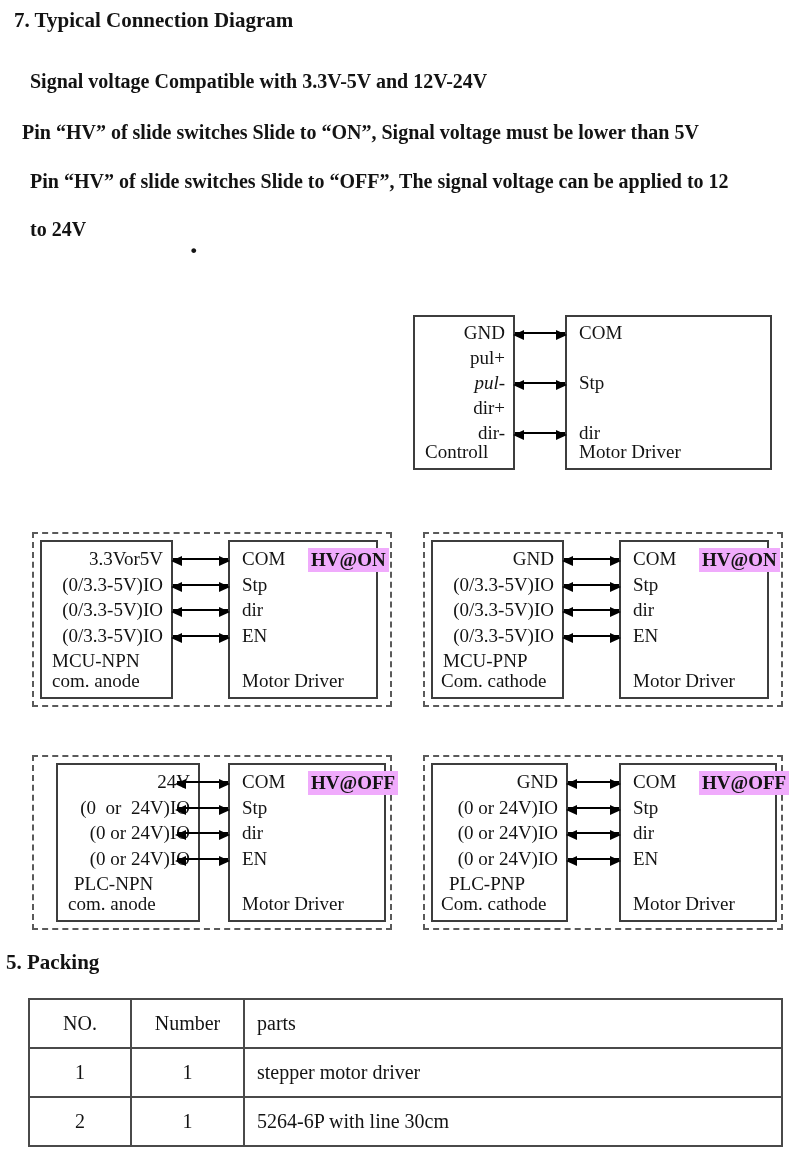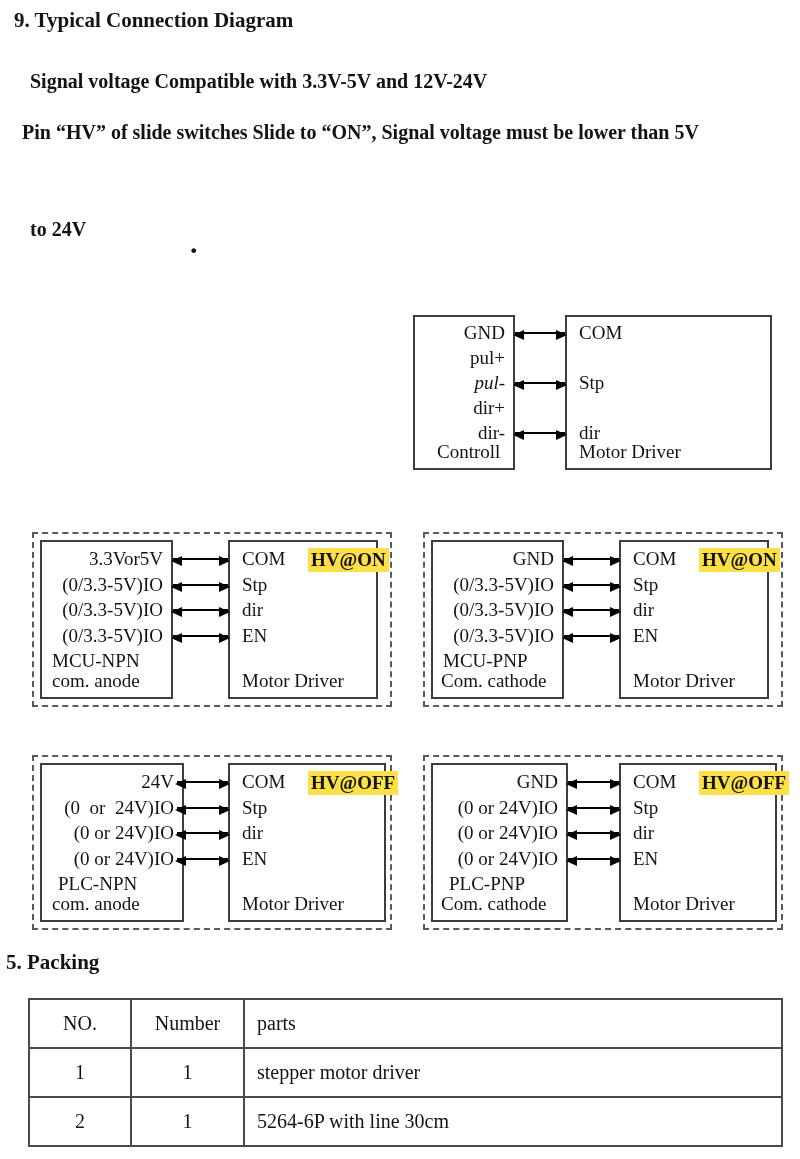--- a/index.html
+++ b/index.html
@@ -23,49 +23,50 @@
   .l { text-align:left; padding-left:12px; }
   .bottomrow { position:absolute; left:0; right:0; bottom:4px; height:25px; line-height:25px; font-size:19px; white-space:pre; }
 
   .arrow { position:absolute; height:0; border-top:2px solid #000; }
   .arrow::before,.arrow::after{ content:""; position:absolute; width:0; height:0;
     border-top:5px solid transparent; border-bottom:5px solid transparent; top:-4px; }
   .arrow::before{ left:-2px; border-right:11px solid #000; }
   .arrow::after{ right:-2px; border-left:11px solid #000; }
 
   .hvtag { position:absolute; left:78px; top:6px; font-size:19px; font-weight:bold;
-    background:#fde047; padding:0 3px; line-height:24px; white-space:nowrap; }
+    background:#f0abfc; padding:0 3px; line-height:24px; white-space:nowrap; }
 
   table.packtable { position:absolute; left:28px; top:998px; width:755px;
     border-collapse:collapse; font-size:20px; table-layout:fixed; }
   table.packtable th, table.packtable td {
     border:2px solid #4a4a4a; height:47px; font-weight:normal;
     text-align:center; vertical-align:middle; padding:0; }
   table.packtable th.parts-col, table.packtable td.parts-col {
     text-align:left; padding-left:12px; }
 </style>
 </head>
 <body>
 
 <div class="page">
 
-  <div class="abs sec-heading" style="left:14px; top:8px;">9. Typical Connection Diagram</div>
+  <div class="abs sec-heading" style="left:14px; top:8px;">7. Typical Connection Diagram</div>
   <div class="abs bodyline" style="left:30px; top:70px;">Signal voltage Compatible with 3.3V-5V and 12V-24V</div>
   <div class="abs bodyline" style="left:22px; top:121px;">Pin “HV” of slide switches Slide to “ON”, Signal voltage must be lower than 5V</div>
+  <div class="abs bodyline" style="left:30px; top:170px;">Pin “HV” of slide switches Slide to “OFF”, The signal voltage can be applied to 12</div>
   <div class="abs bodyline" style="left:30px; top:218px;">to 24V</div>
   <div class="abs dot" style="left:190px; top:226px;">.</div>
 
   <div class="diag" style="left:413px; top:315px; width:359px; height:156px;">
     <div class="box" style="left:0; top:0; width:102px; height:155px;">
       <div class="row r" style="top:3px;">GND</div>
       <div class="row r" style="top:28px;">pul+</div>
       <div class="row r" style="top:53px;font-style:italic;">pul-</div>
       <div class="row r" style="top:78px;">dir+</div>
       <div class="row r" style="top:103px;">dir-</div>
-      <div class="bottomrow" style="padding-left:22px;margin-top:24px;">Controll</div>
+      <div class="bottomrow" style="padding-left:10px;margin-top:24px;">Controll</div>
     </div>
     <div class="box" style="left:152px; top:0; width:207px; height:155px;">
       <div class="row l" style="top:3px;">COM</div>
       <div class="row l" style="top:53px;">Stp</div>
       <div class="row l" style="top:103px;">dir</div>
       <div class="bottomrow l">Motor Driver</div>
     </div>
     <div class="arrow" style="left:102px; top:17px; width:50px;"></div>
     <div class="arrow" style="left:102px; top:67px; width:50px;"></div>
     <div class="arrow" style="left:102px; top:117px; width:50px;"></div>
@@ -114,21 +115,21 @@
       <div class="bottomrow l">Motor Driver</div>
     </div>
     <div class="arrow" style="left:141px; top:26px; width:55px;"></div>
     <div class="arrow" style="left:141px; top:51.5px; width:55px;"></div>
     <div class="arrow" style="left:141px; top:77px; width:55px;"></div>
     <div class="arrow" style="left:141px; top:102.5px; width:55px;"></div>
   </div>
 
   <div class="diag" style="left:32px; top:755px; width:360px; height:175px;">
     <div class="dashedbox"></div>
-    <div class="box" style="left:8px; top:8px; width:144px; height:159px;">
+    <div class="box" style="left:24px; top:8px; width:144px; height:159px;">
       <div class="row r" style="top:4px;">24V</div>
       <div class="row r" style="top:29.5px;">(0  or  24V)IO</div>
       <div class="row r" style="top:55px;">(0 or 24V)IO</div>
       <div class="row r" style="top:80.5px;">(0 or 24V)IO</div>
       <div class="row" style="top:106px; padding-left:16px;">PLC-NPN</div>
       <div class="bottomrow" style="padding-left:10px;">com. anode</div>
     </div>
     <div class="box" style="left:196px; top:8px; width:158px; height:159px;">
       <div class="row l" style="top:4px;">COM</div>
       <div class="row l" style="top:29.5px;">Stp</div>

